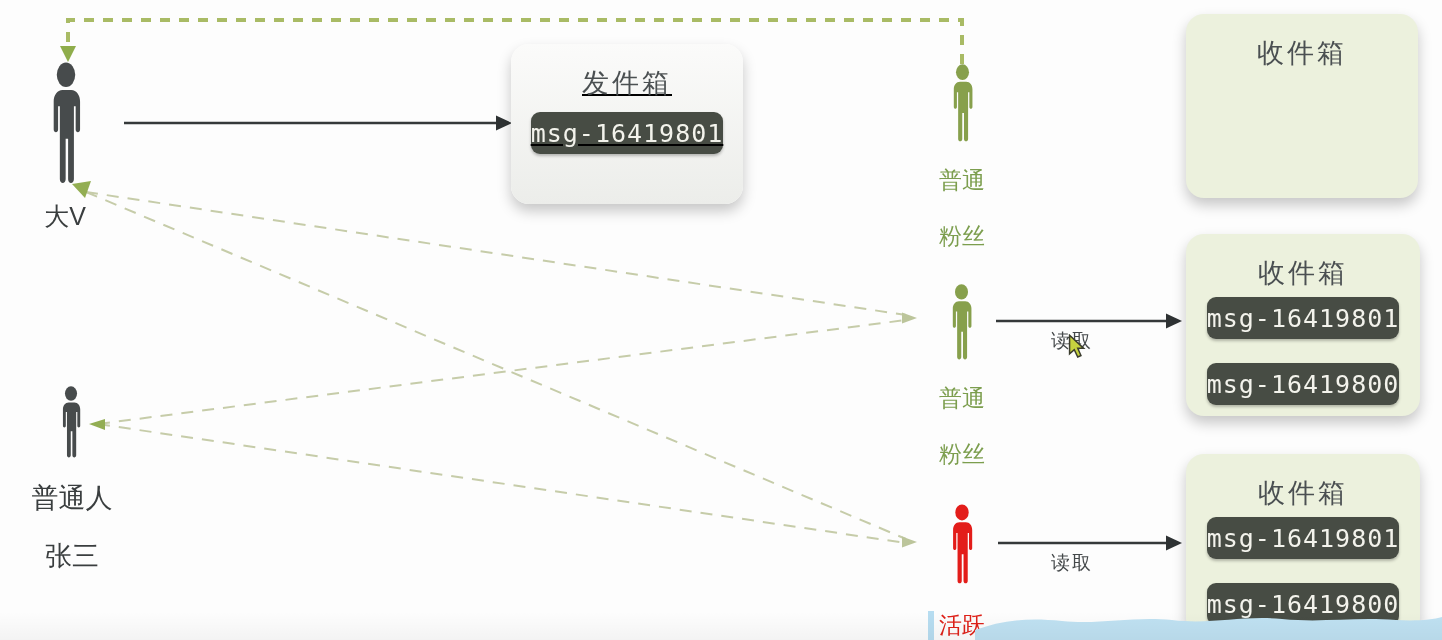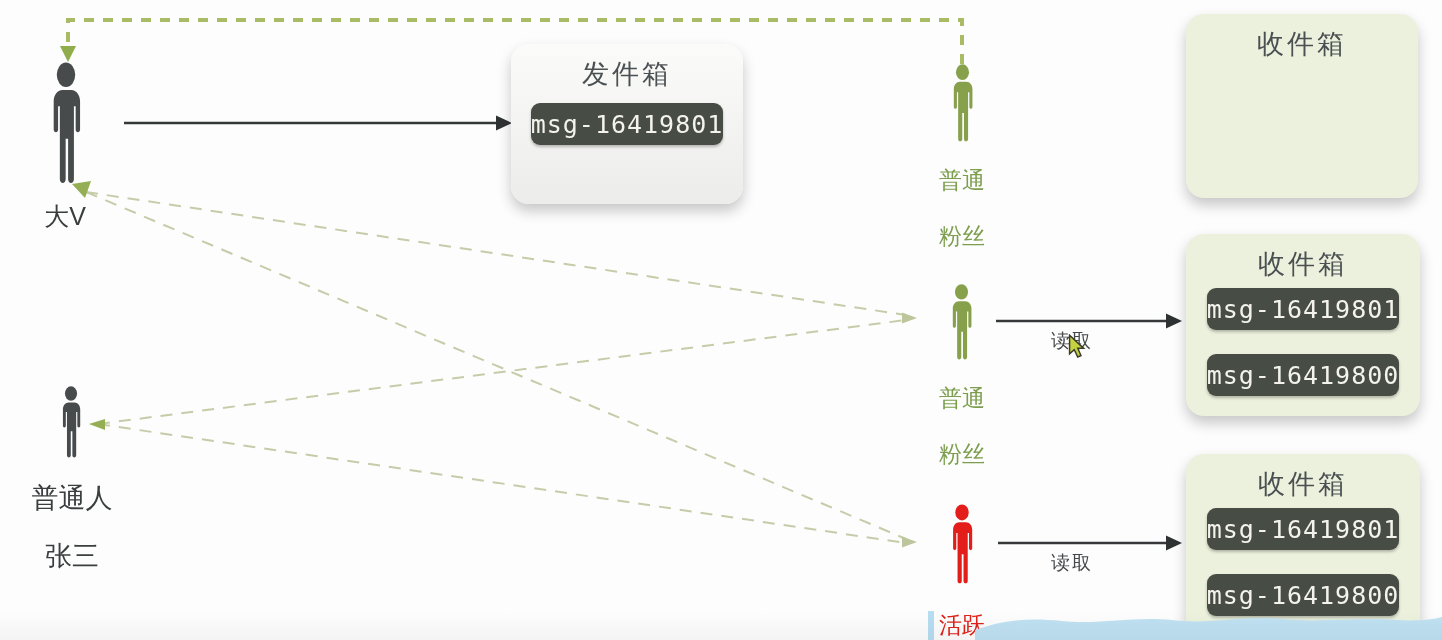--- a/index.html
+++ b/index.html
@@ -12,25 +12,25 @@
     content:"";position:absolute;left:0;bottom:0;width:100%;height:28px;
     background:linear-gradient(to bottom,rgba(0,0,0,0),rgba(0,0,0,0.04));
     pointer-events:none;z-index:8;
   }
   svg.layer{position:absolute;left:0;top:0;z-index:1;}
   .card{
     position:absolute;border-radius:18px;z-index:2;
     box-shadow:0 7px 14px rgba(0,0,0,0.22);
     display:flex;flex-direction:column;align-items:center;
   }
-  .card.outbox{background:linear-gradient(#fbfbfa,#ecedea);}
+  .card.outbox{background:linear-gradient(#fbfbfa,#ecedea);text-decoration:underline;}
   .card.inbox{background:#ecf1dd;}
   .card-title{
     font-size:27px;font-weight:500;color:#4b5052;letter-spacing:3px;
-    margin-top:13px;line-height:34px;
+    margin-top:22px;line-height:34px;
   }
   .pill{
     width:192px;height:42px;border-radius:9px;background:#474c44;
     display:flex;align-items:center;justify-content:center;
     box-shadow:0 2px 3px rgba(0,0,0,0.25);
   }
   .pill span{
     font-family:"DejaVu Sans Mono","Liberation Mono",monospace;
     font-size:25px;color:#f3f3ec;letter-spacing:1px;white-space:nowrap;
   }

